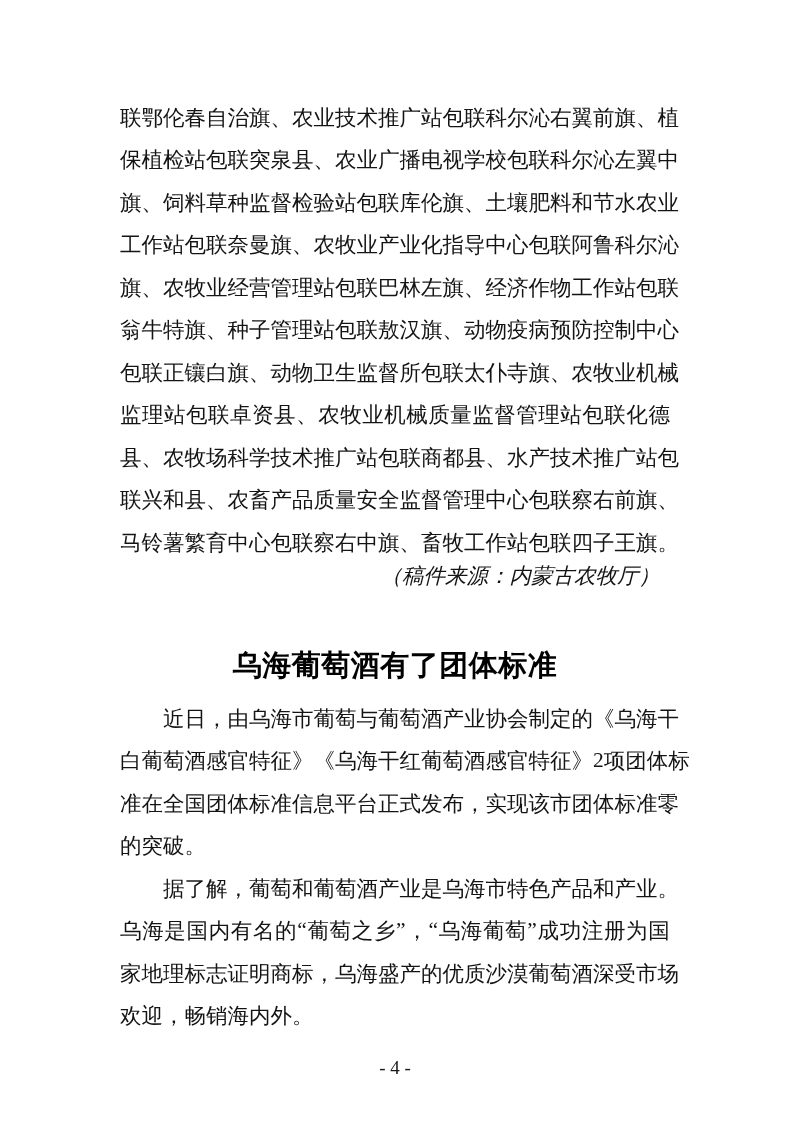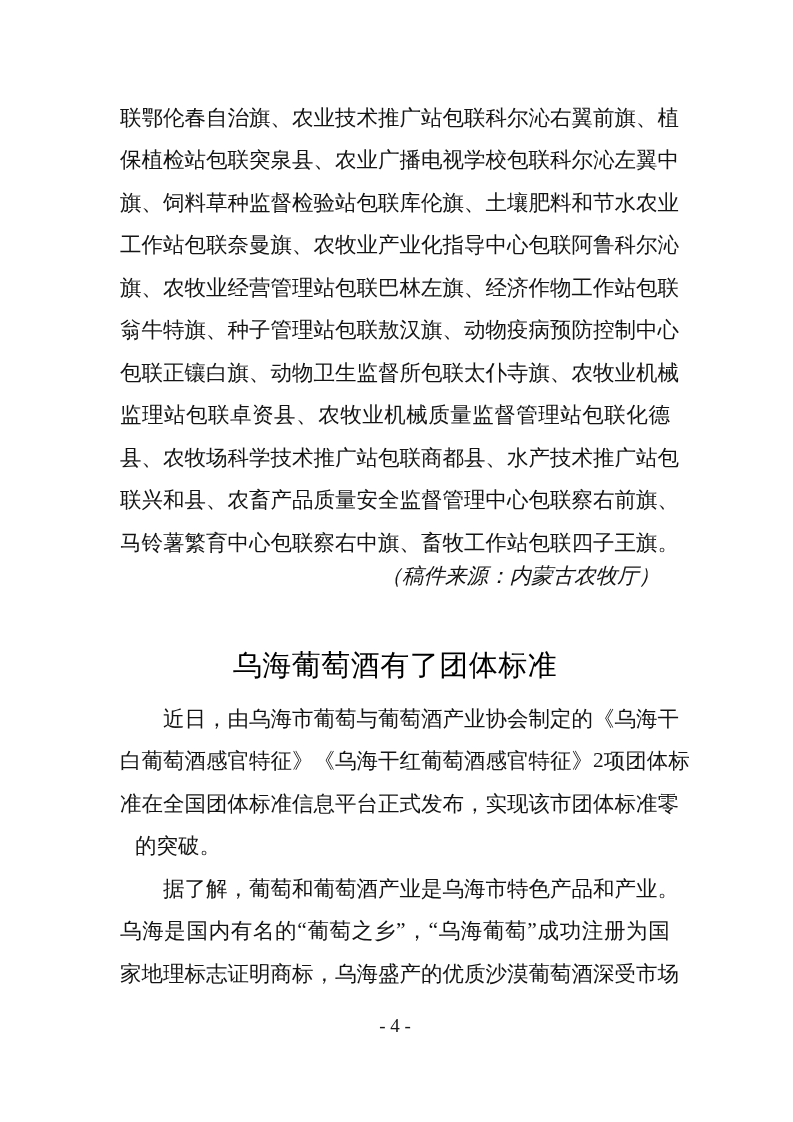--- a/index.html
+++ b/index.html
@@ -32,37 +32,36 @@
     align-items: center;
     height: 42.5px;
     white-space: nowrap;
   }
   .jl.indent {
     padding-left: 43px;
   }
   .plain-line {
     height: 42.5px;
     line-height: 42.5px;
-    margin-left: 15px;
   }
   .source-line {
     text-align: right;
     height: 42.5px;
     line-height: 42.5px;
     padding-right: 10px;
     margin-top: -9px;
     font-style: italic;
   }
   .article-title {
     margin-top: 40px;
     height: 56px;
     line-height: 56px;
     text-align: center;
     font-size: 29px;
-    font-weight: normal;
+    font-weight: bold;
     letter-spacing: 0.5px;
     color: #000000;
   }
   .para {
     margin-top: 4px;
   }
   .para-b {
     margin-top: 0;
   }
   .footer {
@@ -556,17 +555,18 @@
         <span>沙</span>
         <span>漠</span>
         <span>葡</span>
         <span>萄</span>
         <span>酒</span>
         <span>深</span>
         <span>受</span>
         <span>市</span>
         <span>场</span>
       </div>
+    <div class="plain-line">欢迎，畅销海内外。</div>
   </div>
 
   <div class="footer">- 4 -</div>
 
 </div>
 
 </body></html>

